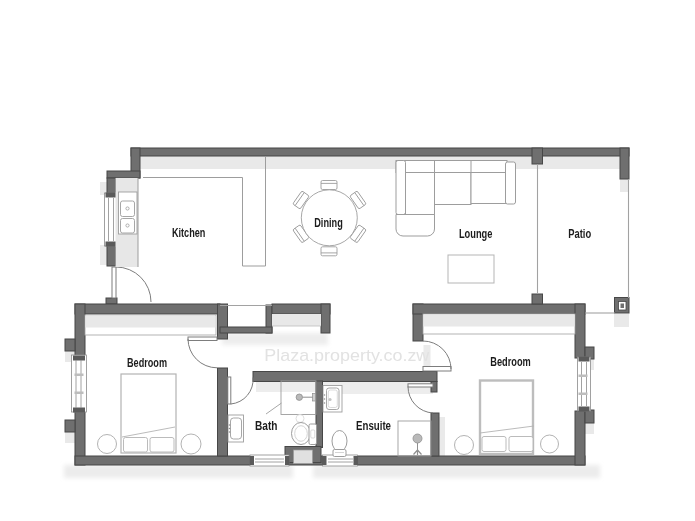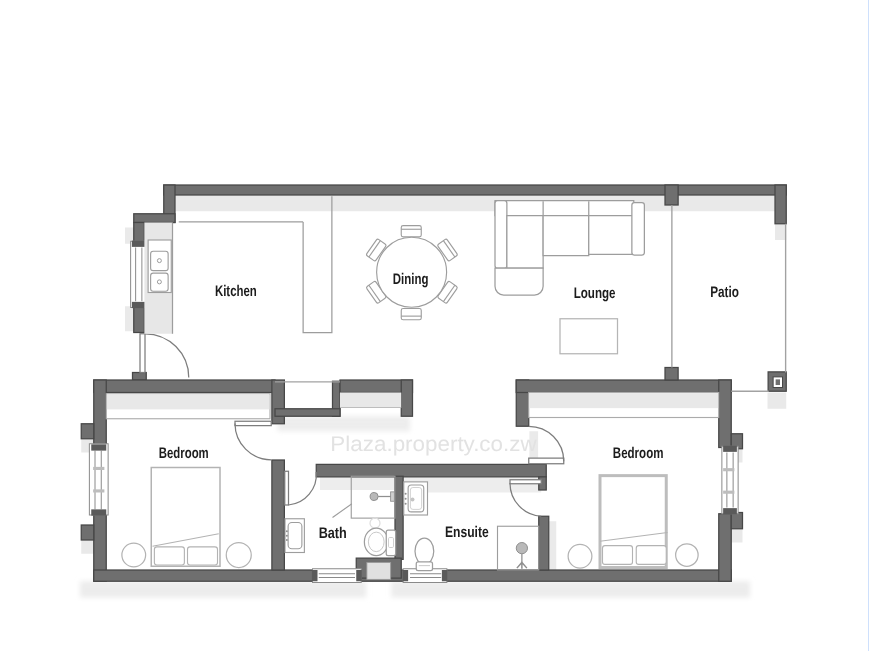--- a/index.html
+++ b/index.html
@@ -1,16 +1,16 @@
 <!DOCTYPE html>
 <html><head>
 <meta charset="utf-8">
 <style>
   html,body{margin:0;padding:0;background:#ffffff;}
-  .wrap{width:695px;height:521px;position:relative;overflow:hidden;background:#3b82f6;opacity:.999;}
+  .wrap{width:695px;height:521px;position:relative;overflow:hidden;background:#22c55e;opacity:.999;}
   text{font-family:"Liberation Sans",sans-serif;}
 </style>
 </head>
 <body>
 <div class="wrap">
 <svg width="695" height="521" viewBox="0 0 695 521">
 <defs>
   <filter id="soft" x="-30%" y="-30%" width="160%" height="160%">
           <feGaussianBlur stdDeviation="2.2"></feGaussianBlur>
         </filter>

